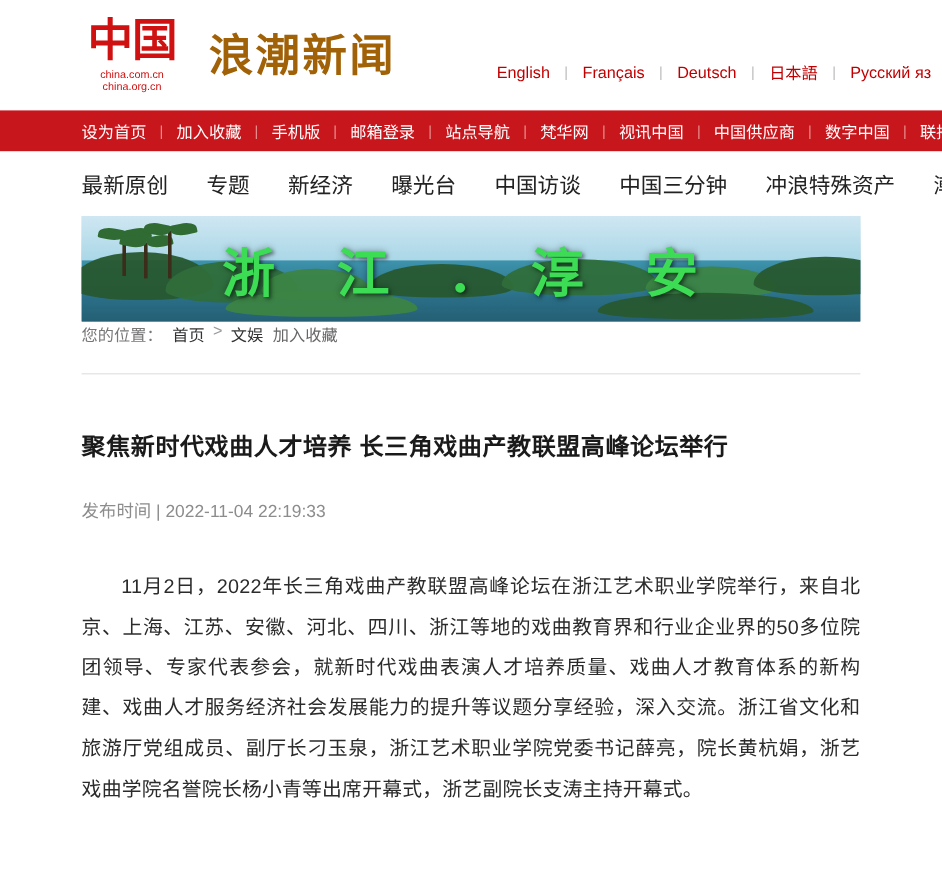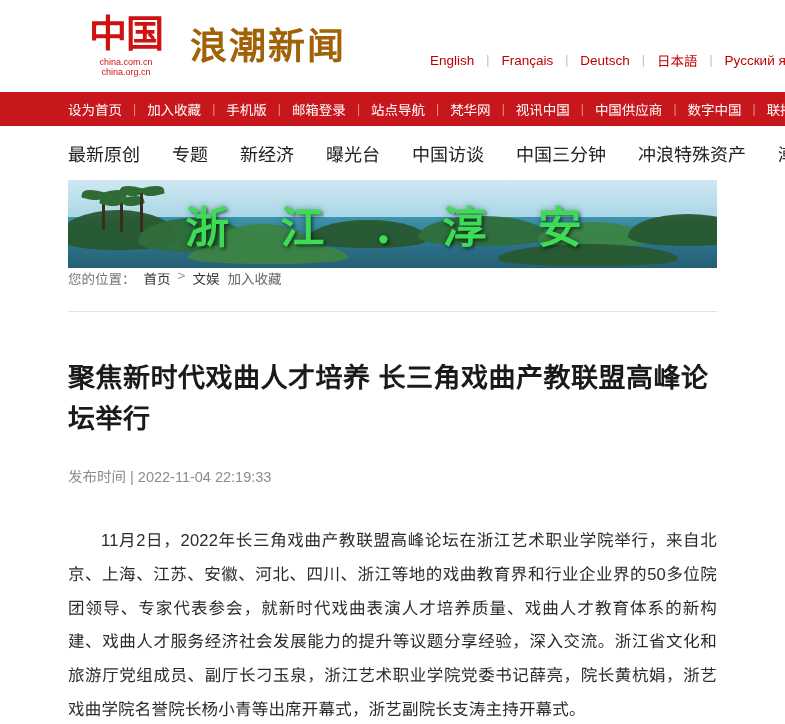--- a/index.html
+++ b/index.html
@@ -16,21 +16,20 @@
     background: #fff;
   }
 
   
   .header {
     height: 92px;
     display: flex;
     align-items: center;
     padding: 0 0 0 68px;
     position: relative;
-    margin-left: 16px;
   }
   .logo-block {
     display: flex;
     align-items: center;
     gap: 16px;
   }
   .logo-mark {
     width: 84px;
     height: 72px;
     position: relative;
@@ -192,21 +191,21 @@
   .crumb-wrap a { color: #333; text-decoration: none; }
   .crumb-sep { color: #999; margin: 0 7px; }
   .crumb-cur { color: #666; margin-left: 8px; }
 
   
   .article {
     margin: 0 68px;
     padding-top: 46px;
   }
   .headline {
-    font-size: 27px;
+    font-size: 20px;
     line-height: 1.5;
     font-weight: bold;
     color: #1a1a1a;
     margin: 0 0 26px 0;
     letter-spacing: .5px;
   }
   .meta {
     font-size: 14.5px;
     color: #8c8c8c;
     border-bottom: 0;

